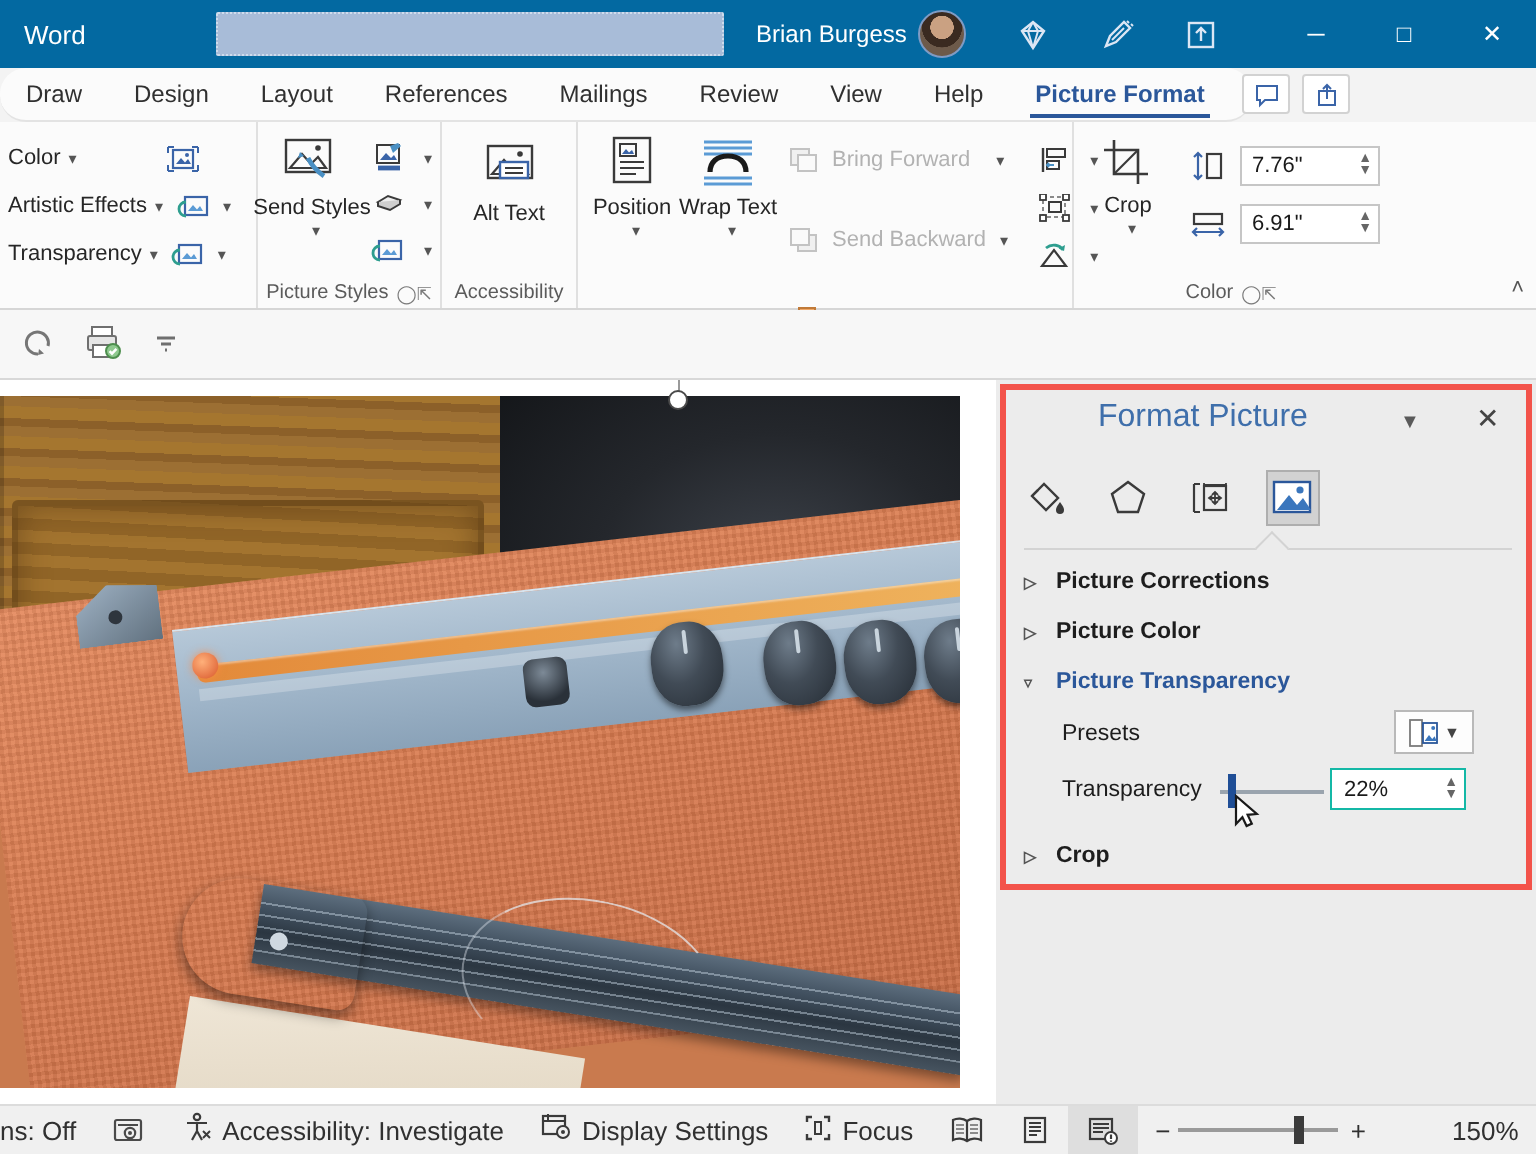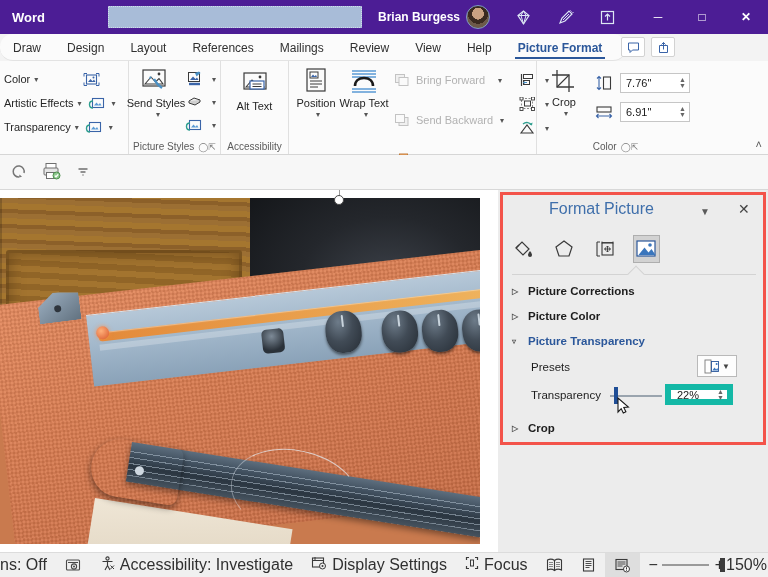--- a/index.html
+++ b/index.html
@@ -9,21 +9,21 @@
     font-size: 11px;
     background:#f3f3f3;
     color:#262626;
     -webkit-font-smoothing: antialiased;
   }
   #app { position:relative; width:768px; height:577px; }
 
   
   .titlebar{
     position:absolute; top:0; left:0; width:768px; height:34px;
-    background:#4c1d95; display:flex; align-items:center;font-weight:bold;
+    background:#0369a1; display:flex; align-items:center;
   }
   .tb-app{
     color:#fff; font-size:13px; margin-left:12px; width:96px;
   }
   .tb-search{
     width:254px; height:22px; background:#a8bcd8;
     border:1px dotted #cfdcec; border-radius:1px;
   }
   .tb-user{
     color:#fff; font-size:12px; margin-left:16px; white-space:nowrap;
@@ -40,21 +40,21 @@
   .tb-icon svg{ display:block; }
   .tb-win{
     width:44px; height:34px; display:flex; align-items:center; justify-content:center;
     color:#fff; font-size:12px;
   }
   .tb-spacer{ flex:1 1 auto; }
 
   
   .tabstrip{
     position:absolute; top:34px; left:0; width:626px; height:27px;
-    background:#fbfbfb; display:flex; 
+    background:#fbfbfb; display:flex; align-items:center;
     border-bottom:1px solid #e3e3e3;
     border-radius:13px;
   }
   .tab{
     font-size:12px; color:#303030; padding:0 13px; height:27px;
     display:flex; align-items:center; white-space:nowrap;
   }
   .tab.active{ color:#2b579a; font-weight:bold; position:relative; }
   .tab.active:after{
     content:''; position:absolute; left:10px; right:10px; bottom:2px;
@@ -277,38 +277,38 @@
     display:flex; align-items:center; justify-content:center; gap:2px;
   }
   .slider-track{
     position:absolute; left:610px; top:395px; width:52px; height:2px; background:#9aa4ae;
   }
   .slider-thumb{
     position:absolute; left:614px; top:387px; width:4px; height:17px; background:#1f4e96;
   }
   .trans-spin{
     position:absolute; left:665px; top:384px; width:68px; height:21px;
-    border:6px solid #14b8a6; background:#fff;
+    border:1px solid #14b8a6; background:#fff;
     display:flex; align-items:center; justify-content:space-between;
     padding:0 3px 0 6px; font-size:11px; color:#1a1a1a;
   }
   .cursor-arrow{ position:absolute; left:617px; top:397px; }
 
   
   .statusbar{
     position:absolute; top:552px; left:0; width:768px; height:25px;
     background:#f0f0f0; border-top:1px solid #dcdcdc;
-    display:flex; align-items:center; font-size:16px; color:#303030;
+    display:flex; align-items:center; font-size:13px; color:#303030;
   }
   .sb-item{ display:flex; align-items:center; gap:5px; padding:0 9px; height:25px; white-space:nowrap;}
   .sb-item.sel{ background:#dedede; }
   .sb-spacer{ flex:1 1 auto; }
   .zoom-track{ width:110px; height:2px; background:#9a9a9a; position:relative; }
   .zoom-thumb{ position:absolute; left:58px; top:-6px; width:5px; height:14px; background:#3b3b3b;}
-  .zoom-pct{ width:42px; text-align:center; padding-right:10px; }
+  .zoom-pct{ width:42px; text-align:center; padding-right:10px;margin-left:41px; }
 </style>
 </head>
 <body>
 
 <div id="app">
 
   <div class="titlebar">
     <div class="tb-app">Word</div>
     <div class="tb-search" title=""></div>
     <div class="tb-user">Brian Burgess</div>

